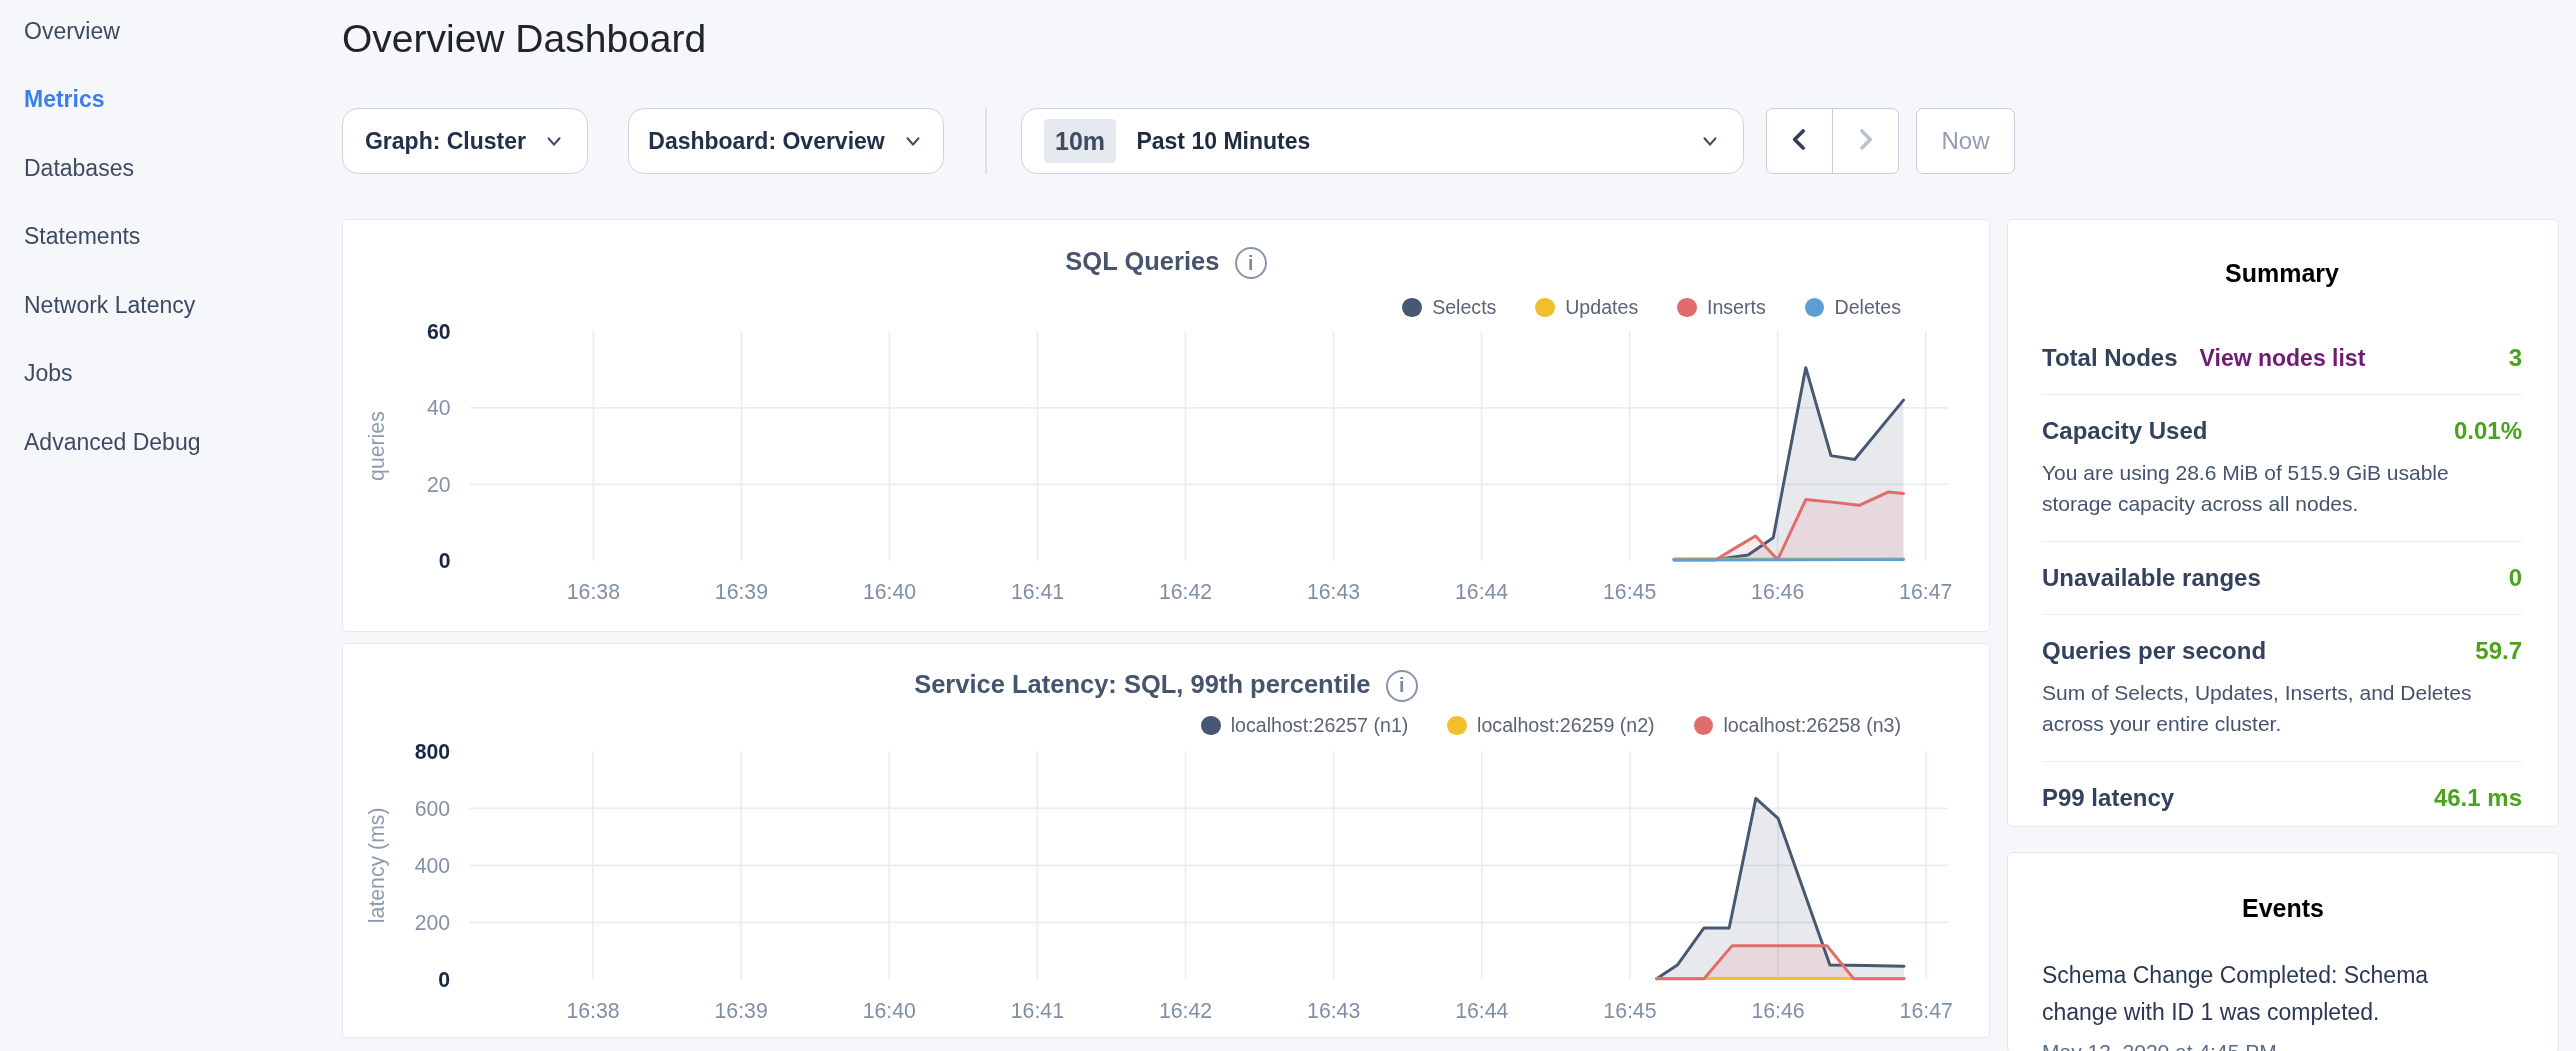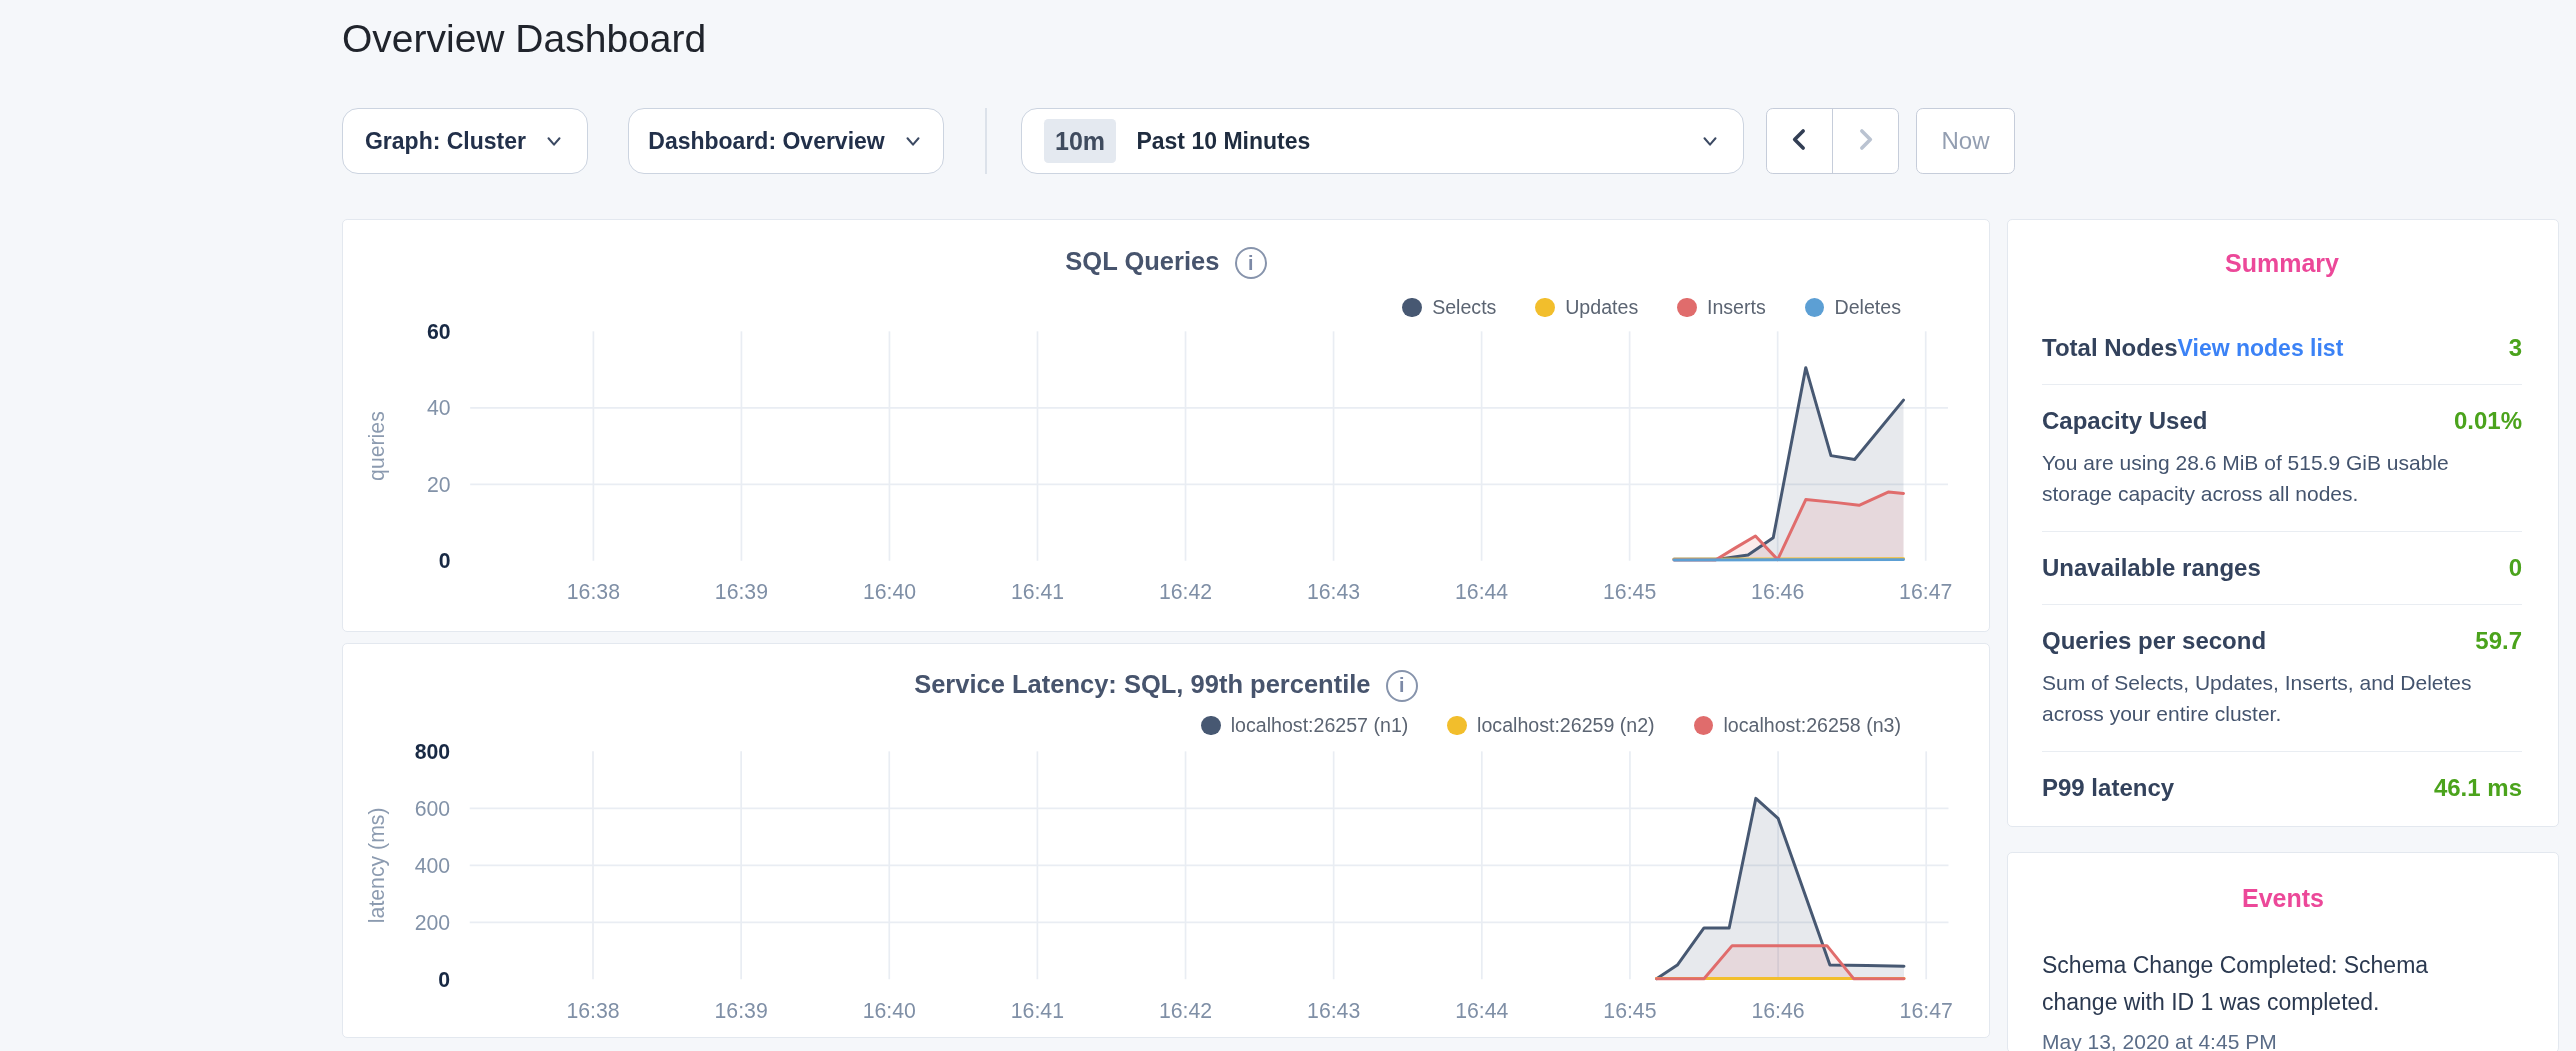--- a/index.html
+++ b/index.html
@@ -54,36 +54,47 @@
   #latency-card .legend { top:70px; }
   .legend-item { display:flex; align-items:center; gap:10.2px; }
   .legend-dot { width:19.6px; height:19.6px; border-radius:50%; }
   .legend-label { font-size:19.6px; color:#5b6472; }
 
   .chart-svg { position:absolute; left:0; top:0; }
 
   
   #summary-card { left:2007px; top:219px; width:552px; height:608px; padding:29px 36px 0 34px; }
   #events-card  { left:2007px; top:852px; width:552px; height:201px; padding:31px 34px 0; overflow:hidden; }
-  .panel-heading { text-align:center; font-size:25px; font-weight:700; color:#ec4899; margin:0 0 34px; }
+  .panel-heading { text-align:center; font-size:25px; font-weight:700; color:#000000; margin:10px 0 34px; }
   .sum-row { padding:22px 0; border-bottom:1.7px solid #e9edf2; }
   .sum-row:last-child { border-bottom:none; }
   .sum-head { display:flex; align-items:baseline; }
   .sum-label { font-size:24px; font-weight:700; color:#33425c; }
-  .sum-link  { font-size:23px; font-weight:600; color:#3b82f6; margin-left:0; cursor:pointer; }
+  .sum-link  { font-size:23px; font-weight:600; color:#701a75; margin-left:22px; cursor:pointer; }
   .sum-value { margin-left:auto; font-size:24px; font-weight:700; color:#4ba31c; }
   .sum-desc  { margin-top:12px; font-size:21px; color:#44546e; line-height:31px; }
   .event-msg { font-size:23px; line-height:37px; color:#2b3950; max-width:417px; }
   .event-time { margin-top:8.5px; font-size:21px; color:#5a6c87; }
 </style>
 </head>
 <body>
 
 <div id="stage">
 
+  <nav class="sidebar">
+    <ul>
+      <li>Overview</li>
+      <li class="active">Metrics</li>
+      <li>Databases</li>
+      <li>Statements</li>
+      <li>Network Latency</li>
+      <li>Jobs</li>
+      <li>Advanced Debug</li>
+    </ul>
+  </nav>
 
   <h1 class="page-title">Overview Dashboard</h1>
 
   <div class="ctl" id="dd-graph">
     <span>Graph: Cluster</span>
     <span class="chev">
       <svg width="22" height="22" viewBox="0 0 24 24">
           <path d="M6 9l6 7 6-7" stroke="#3c4a63" stroke-width="2.2" fill="none" stroke-linecap="round" stroke-linejoin="round"></path>
         </svg>
     </span>

